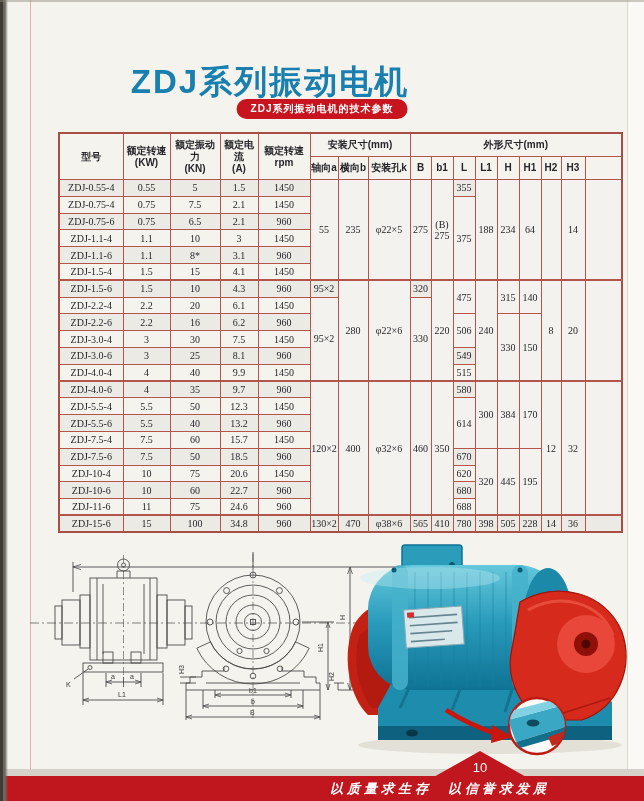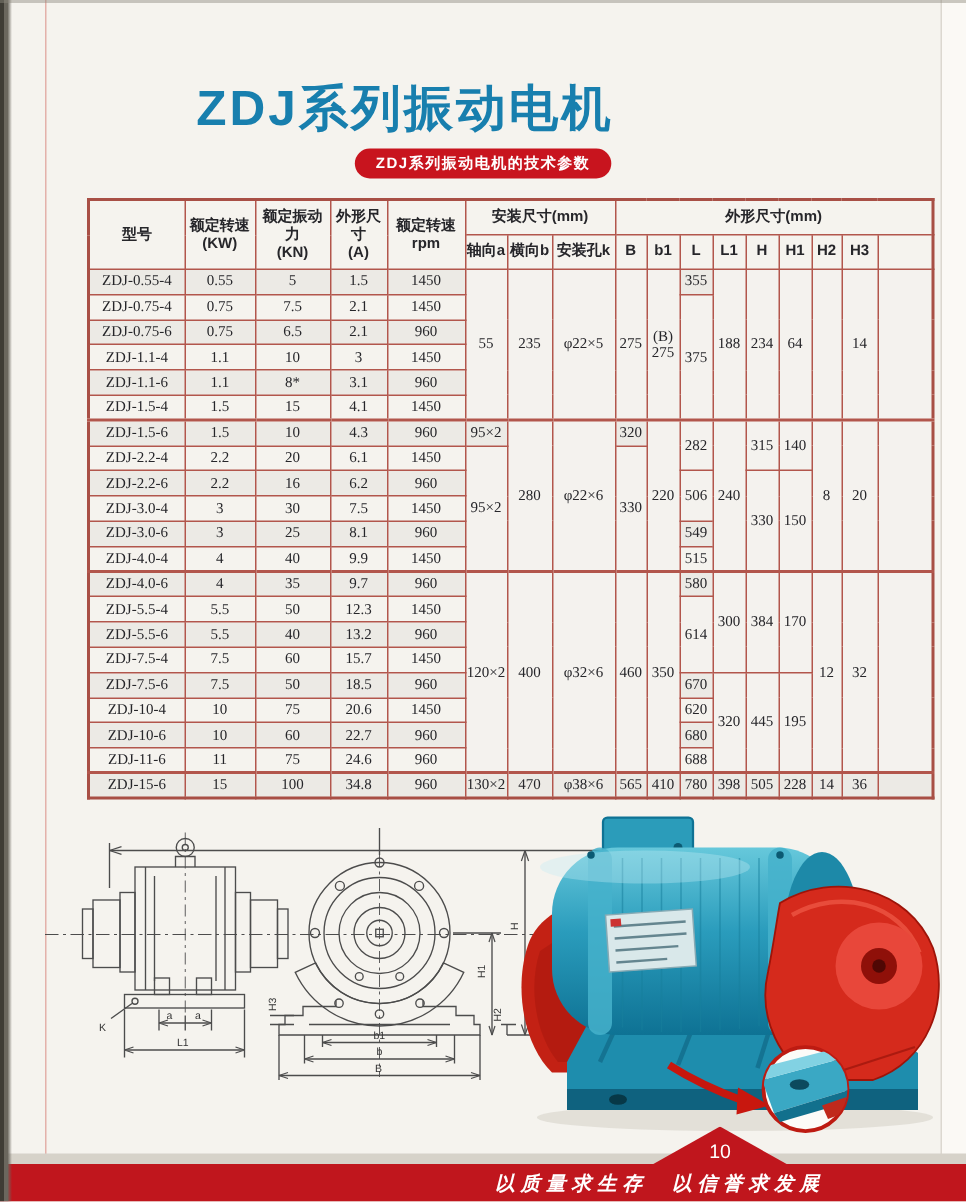--- a/index.html
+++ b/index.html
@@ -3,21 +3,21 @@
 <meta charset="utf-8">
 <style>
   html,body{margin:0;padding:0}
   body{width:644px;height:801px;position:relative;background:#f5f3ee;font-family:"Liberation Sans",sans-serif;overflow:hidden}
   .scan-edge-left{position:absolute;left:0;top:0;width:8px;height:801px;background:linear-gradient(90deg,#3f3c35 0 3px,#6b675e 3px 5px,rgba(245,243,238,0) 8px);z-index:5}
   .scan-edge-top{position:absolute;top:0;left:0;width:644px;height:2px;background:#8d897f;opacity:.45;z-index:5}
   .margin-line-left{position:absolute;left:30px;top:0;width:1px;height:770px;background:#dc9b93;opacity:.75}
   .page-fold-right{position:absolute;left:627px;top:0;width:1px;height:770px;background:#dcd8d0}
   .right-lighter{position:absolute;left:628px;top:0;width:16px;height:770px;background:#fbf9f5}
 
-  .title{position:absolute;top:50px;left:0;width:540px;text-align:center;font-size:33px;font-weight:bold;color:#187fae;letter-spacing:2px}
+  .title{position:absolute;top:60px;left:0;width:540px;text-align:center;font-size:33px;font-weight:bold;color:#187fae;letter-spacing:2px}
   .banner{position:absolute;top:99px;left:50%;transform:translateX(-50%);background:#c8141e;color:#fff;font-size:10px;font-weight:bold;letter-spacing:1px;padding:3px 14px;border-radius:13px;white-space:nowrap}
 
   table.specs{position:absolute;left:58px;top:132px;width:563px;table-layout:fixed;border-collapse:collapse;border:2px solid #a84f45}
   .specs th,.specs td{border:1px solid #b2564c;text-align:center;vertical-align:middle;padding:0;color:#26262a;overflow:hidden}
   .specs th{font-size:10px;font-weight:bold;white-space:pre-line;line-height:1.2;height:22px;font-family:"Liberation Sans",sans-serif}
   .specs td{font-size:10px;font-family:"Liberation Serif",serif;line-height:1.1;white-space:pre-line}
   .specs tbody tr{height:16.8px}
   .specs tbody tr:nth-child(odd) td{background:#eceae5}
   .specs td.span{background:#f4f2ee !important}
   .specs tr.sep td{border-top:2px solid #b2564c}
@@ -64,21 +64,21 @@
       <col style="width:24px">
       <col style="width:37px">
   </colgroup>
   <thead>
     <tr>
       <th rowspan="2">型号</th>
       <th rowspan="2">额定转速
 (KW)</th>
       <th rowspan="2">额定振动力
 (KN)</th>
-      <th rowspan="2">外形尺寸
+      <th rowspan="2">额定电流
 (A)</th>
       <th rowspan="2">额定转速
 rpm</th>
       <th colspan="3">安装尺寸(mm)</th>
       <th colspan="9">外形尺寸(mm)</th>
     </tr>
     <tr>
       <th>轴向a</th>
       <th>横向b</th>
       <th>安装孔k</th>
@@ -154,21 +154,21 @@
         <td>ZDJ-1.5-6</td>
         <td>1.5</td>
         <td>10</td>
         <td>4.3</td>
         <td>960</td>
         <td>95×2</td>
         <td rowspan="6" class="span">280</td>
         <td rowspan="6" class="span">φ22×6</td>
         <td>320</td>
         <td rowspan="6" class="span">220</td>
-        <td rowspan="2" class="span">282</td>
+        <td rowspan="2" class="span">475</td>
         <td rowspan="6" class="span">240</td>
         <td rowspan="2" class="span">315</td>
         <td rowspan="2" class="span">140</td>
         <td rowspan="6" class="span">8</td>
         <td rowspan="6" class="span">20</td>
         <td rowspan="6" class="span"></td>
       </tr>
       <tr>
         <td>ZDJ-2.2-4</td>
         <td>2.2</td>

